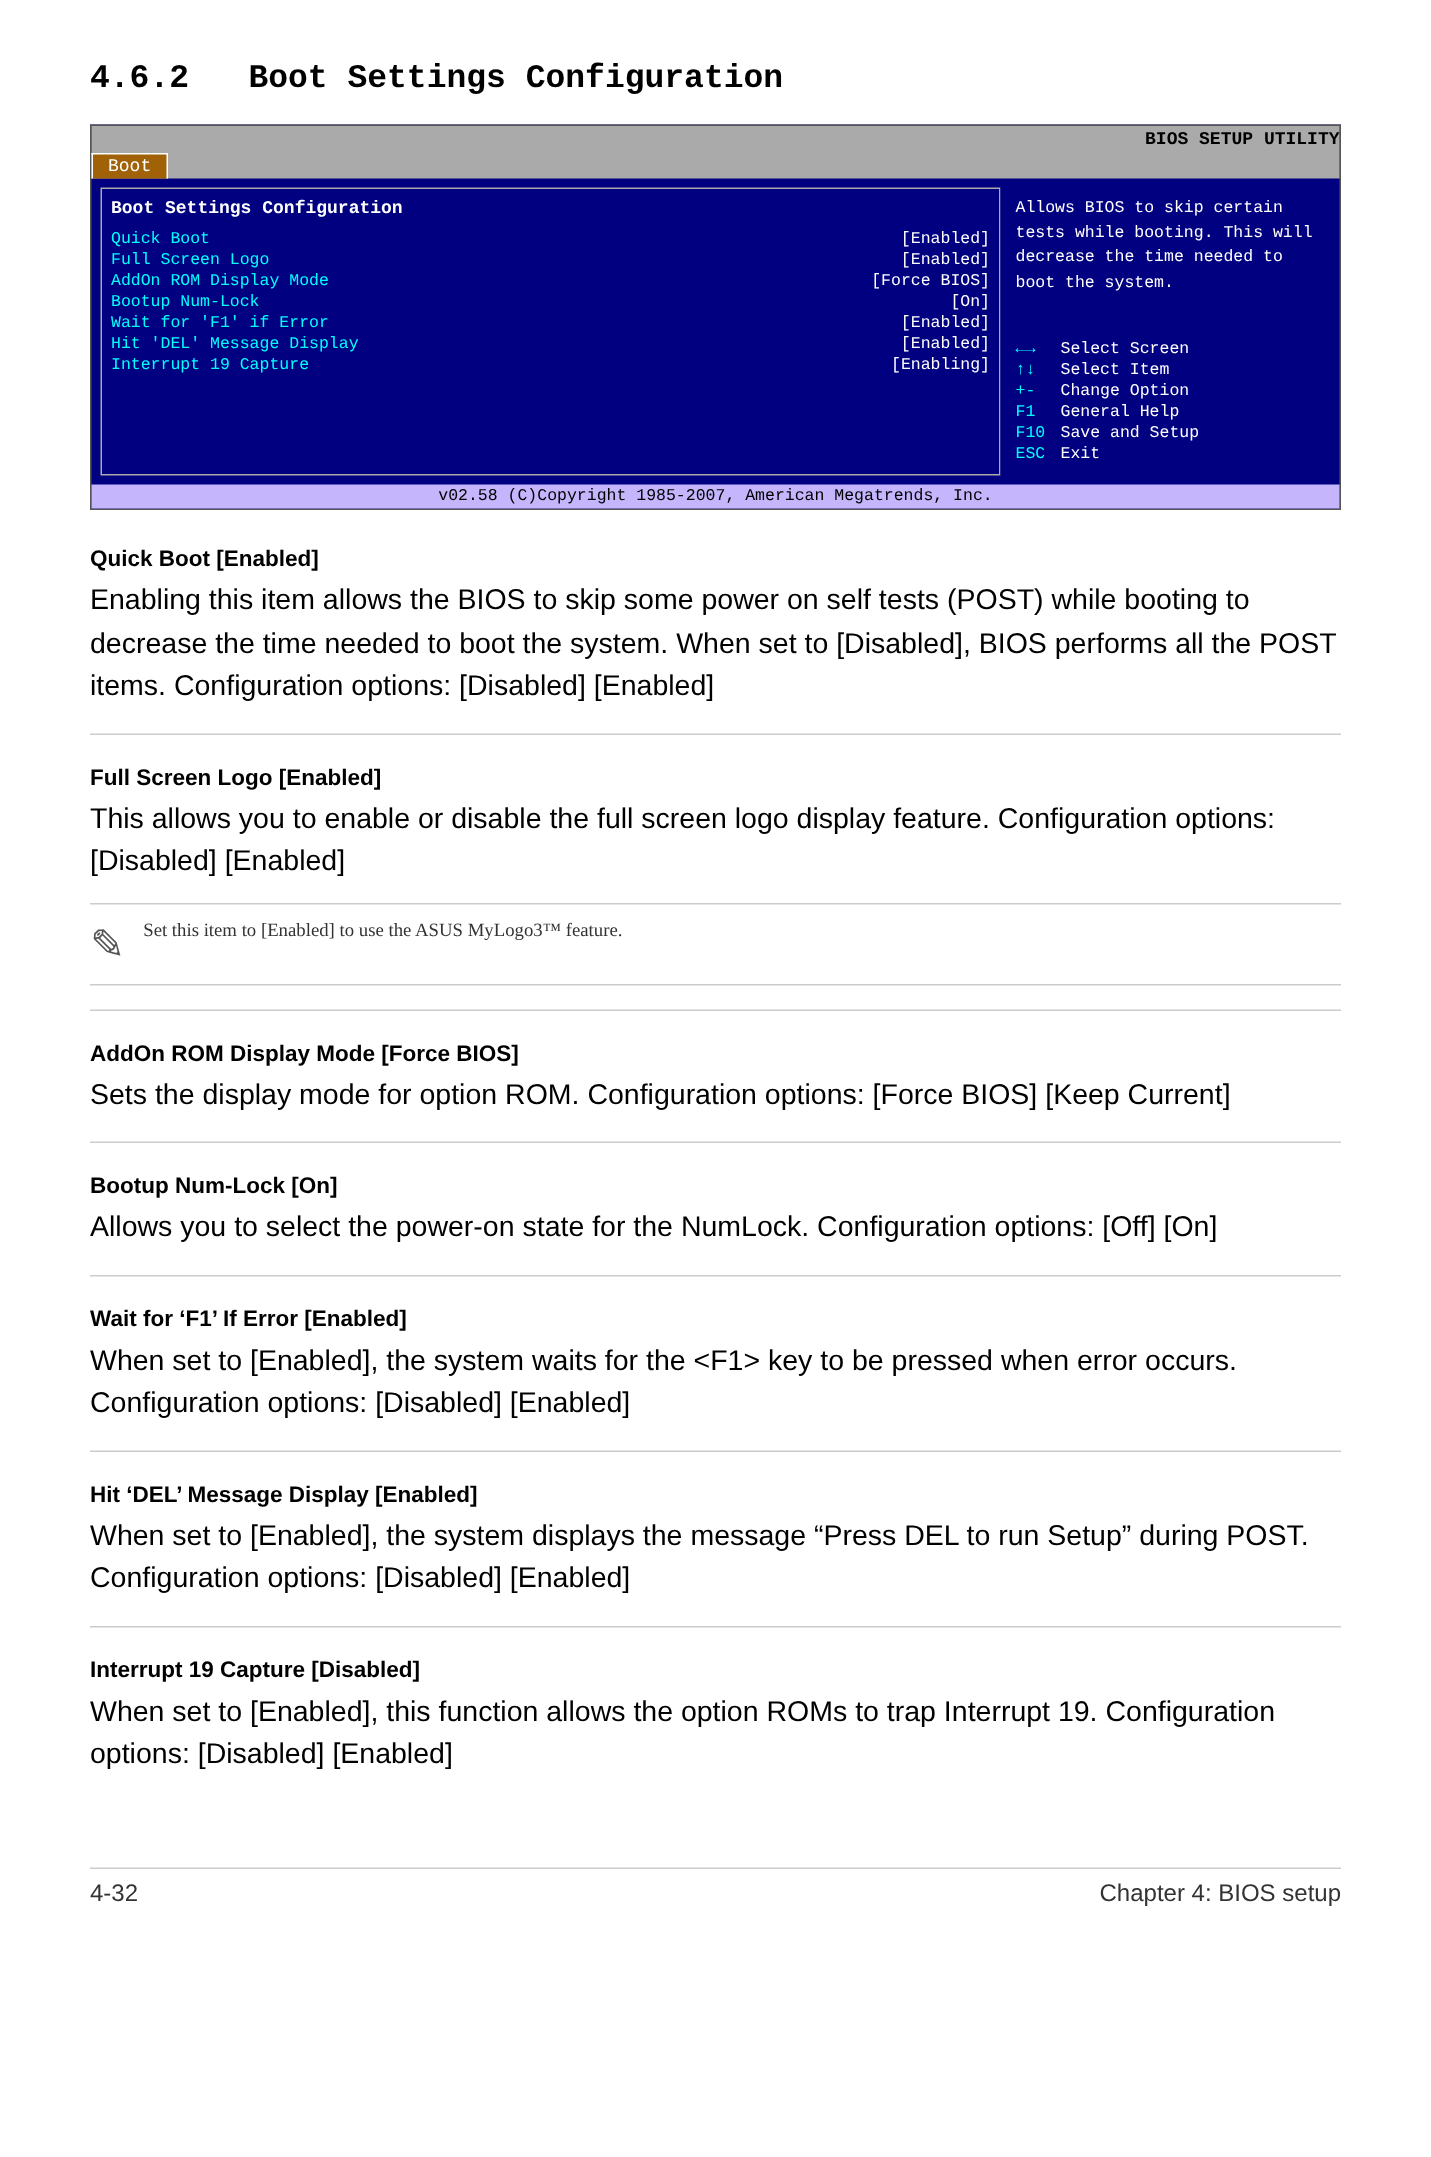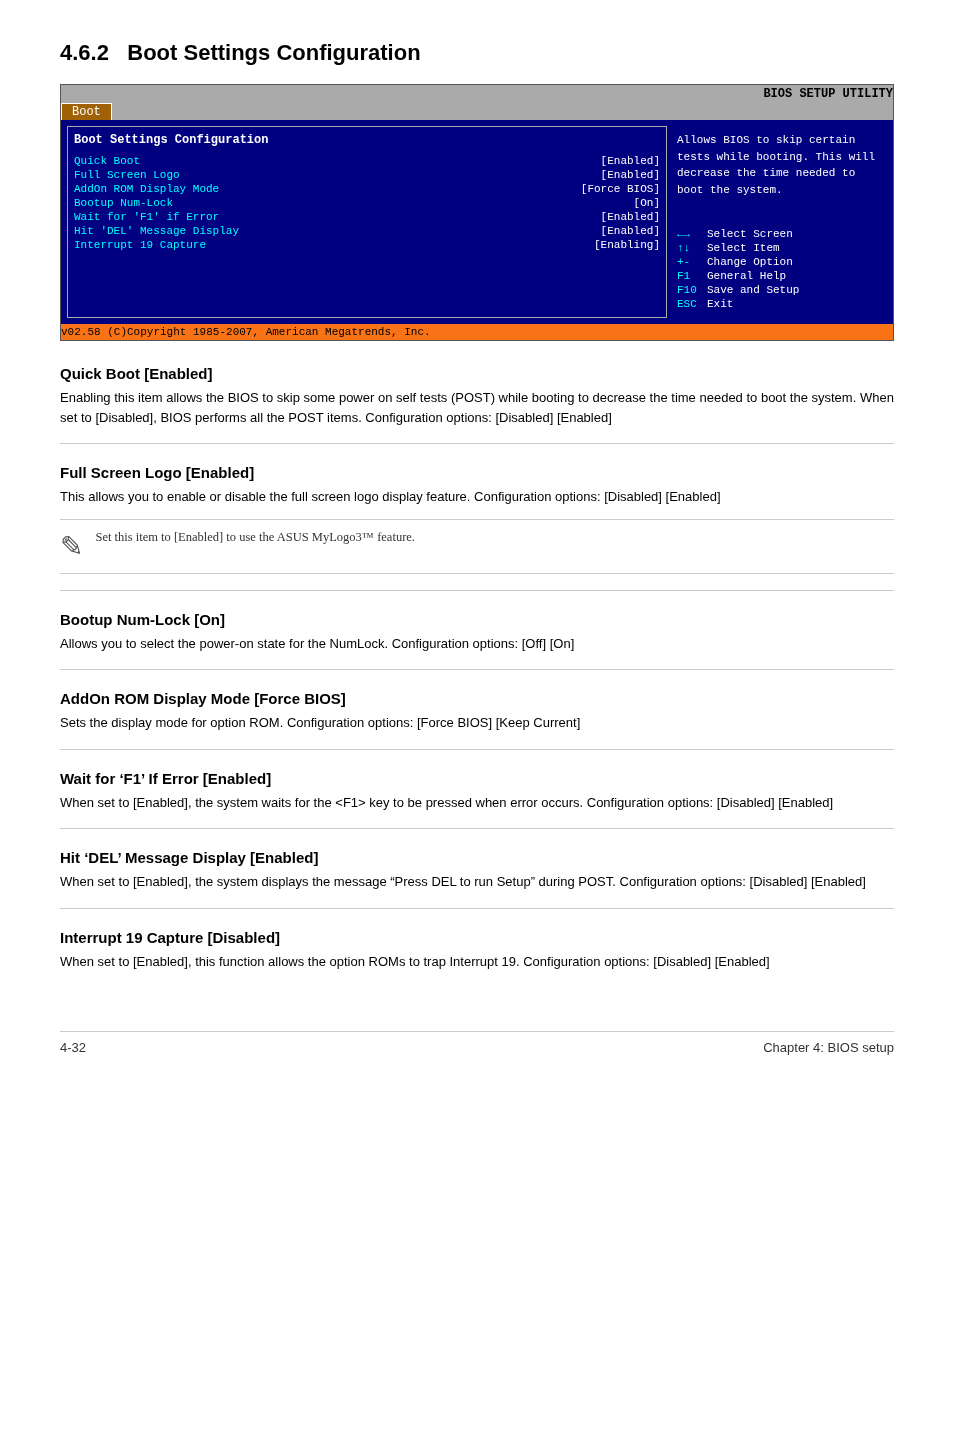--- a/index.html
+++ b/index.html
@@ -10,20 +10,21 @@
       color: #000;
       width: 954px;
       min-height: 1438px;
       padding: 40px 60px 60px 60px;
     }
 
     .page-header {
       font-size: 22px;
       font-weight: bold;
       margin-bottom: 20px;
+      font-family: Liberation Mono, monospace;
     }
 
     
     .bios-box {
       border: 1px solid #555;
       background: #000080;
       color: #fff;
       font-family: 'Courier New', Courier, monospace;
       font-size: 12px;
       margin-bottom: 24px;
@@ -122,38 +123,38 @@
       color: #fff;
     }
 
     .bios-key-sym {
       color: #00ffff;
       width: 24px;
       text-align: left;
     }
 
     .bios-footer-bar {
-      background: #f97316;
+      background: #c4b5fd;
       color: #000;
-      text-align: left;
+      text-align: center;
       padding: 2px 0;
       font-family: 'Courier New', Courier, monospace;
       font-size: 11px;
     }
 
     
     .section-heading {
       font-size: 15px;
       font-weight: bold;
       margin-top: 20px;
       margin-bottom: 6px;
     }
 
     .section-body {
-      font-size: 13px;
+      font-size: 19px;
       line-height: 1.5;
       margin-bottom: 6px;
     }
 
     hr.section-divider {
       border: none;
       border-top: 1px solid #ccc;
       margin: 16px 0;
     }
 
@@ -176,21 +177,21 @@
     .note-text {
       font-size: 12.5px;
       color: #333;
       font-family: Liberation Serif, serif;
     }
 
     .page-footer {
       display: flex;
       justify-content: space-between;
       margin-top: 60px;
-      font-size: 13px;
+      font-size: 16px;
       color: #333;
       border-top: 1px solid #ccc;
       padding-top: 8px;
     }
   </style>
 </head>
 <body>
 
 <div style="margin-bottom: 18px;">
   <span class="page-header">
@@ -279,27 +280,27 @@
     <div>
       <div class="section-heading">Full Screen Logo [Enabled]</div>
       <div class="section-body">This allows you to enable or disable the full screen logo display feature. Configuration options: [Disabled] [Enabled]</div>
       <div class="note-box">
         <div class="note-icon">✎</div>
         <div class="note-text">Set this item to [Enabled] to use the ASUS MyLogo3™ feature.</div>
       </div>
       <hr class="section-divider">
     </div>
     <div>
+      <div class="section-heading">AddOn ROM Display Mode [Force BIOS]</div>
+      <div class="section-body">Sets the display mode for option ROM. Configuration options: [Force BIOS] [Keep Current]</div>
+      <hr class="section-divider">
+    </div>
+    <div>
       <div class="section-heading">Bootup Num-Lock [On]</div>
       <div class="section-body">Allows you to select the power-on state for the NumLock. Configuration options: [Off] [On]</div>
-      <hr class="section-divider">
-    </div>
-    <div>
-      <div class="section-heading">AddOn ROM Display Mode [Force BIOS]</div>
-      <div class="section-body">Sets the display mode for option ROM. Configuration options: [Force BIOS] [Keep Current]</div>
       <hr class="section-divider">
     </div>
     <div>
       <div class="section-heading">Wait for ‘F1’ If Error [Enabled]</div>
       <div class="section-body">When set to [Enabled], the system waits for the &lt;F1&gt; key to be pressed when error occurs. Configuration options: [Disabled] [Enabled]</div>
       <hr class="section-divider">
     </div>
     <div>
       <div class="section-heading">Hit ‘DEL’ Message Display [Enabled]</div>
       <div class="section-body">When set to [Enabled], the system displays the message “Press DEL to run Setup” during POST. Configuration options: [Disabled] [Enabled]</div>

